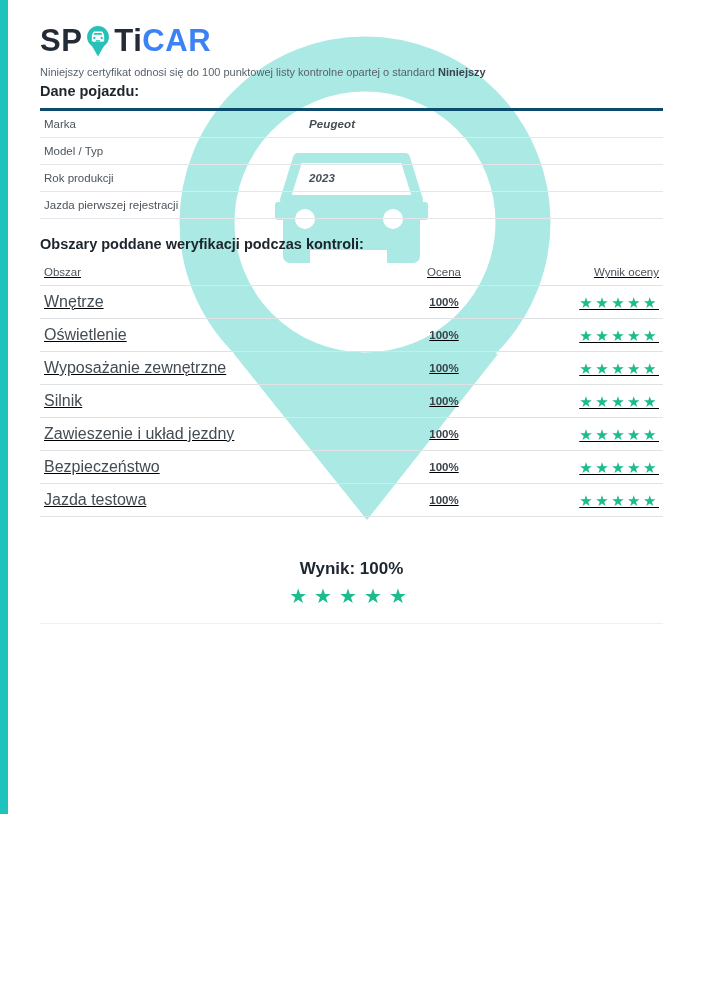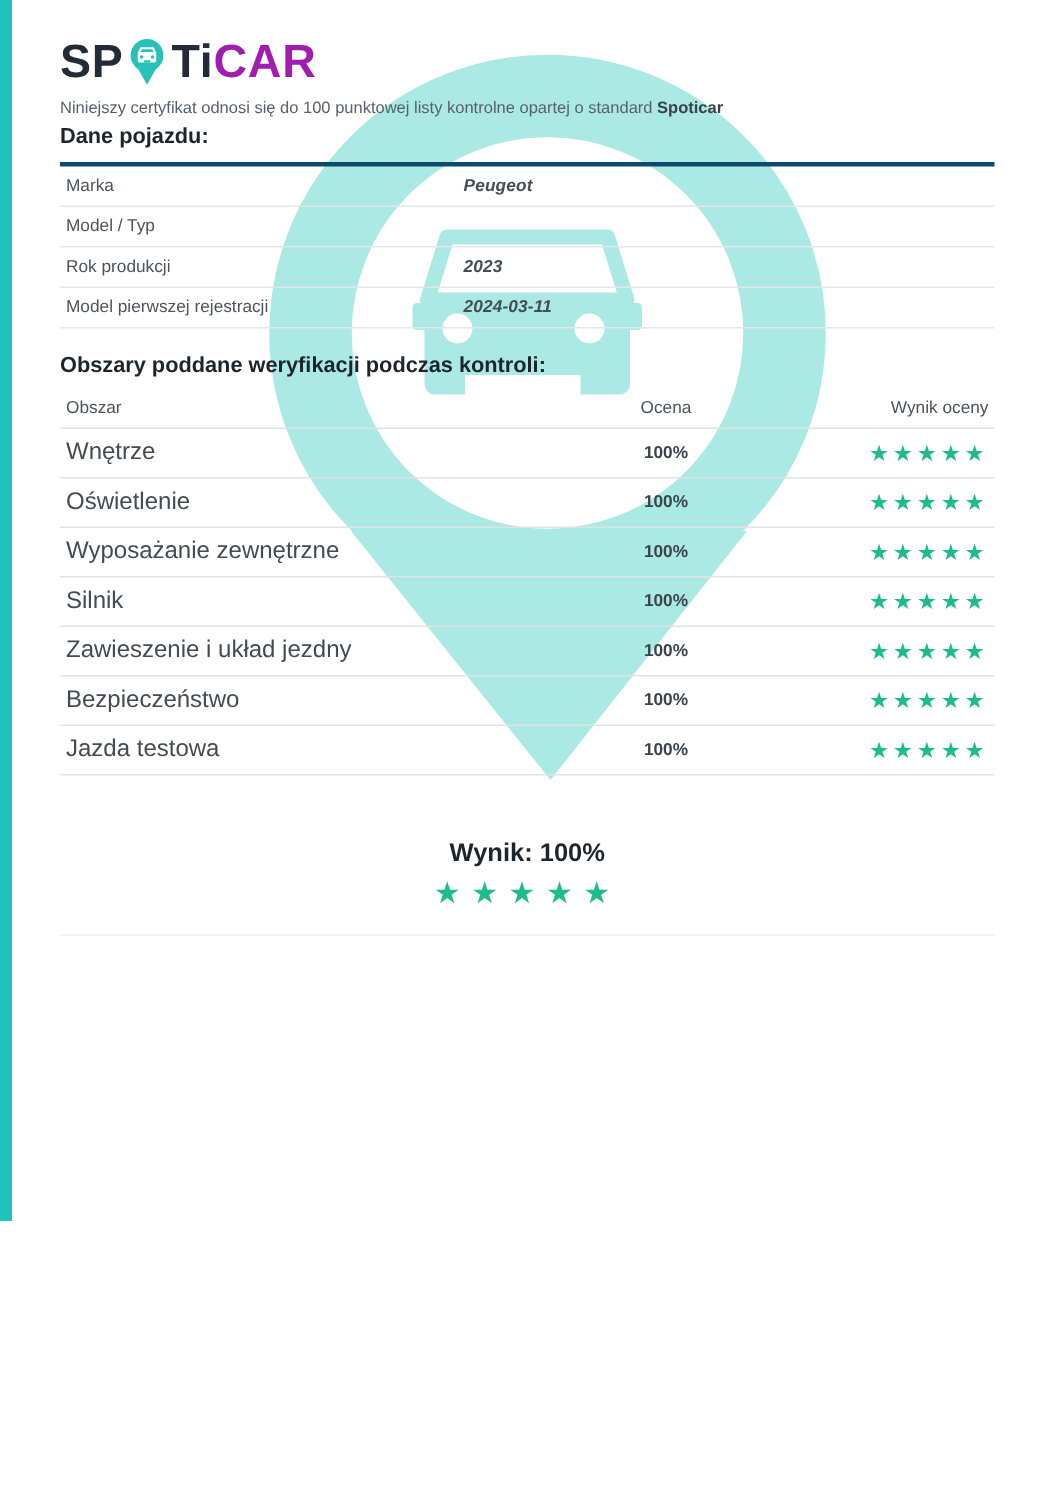--- a/index.html
+++ b/index.html
@@ -19,37 +19,37 @@
   }
   .watermark-pin {
     position:absolute; left:177px; top:29px;
     z-index:0; pointer-events:none;
   }
   .content { position:relative; z-index:1; padding:0 43px 0 40px; }
 
   .header { display:flex; justify-content:space-between; align-items:flex-start; margin-top:24px; }
   .logo { display:inline-flex; align-items:center; font-weight:800; font-size:31px; letter-spacing:0.5px; line-height:1; }
   .logo .dark { color:#222b36; }
-  .logo .teal { color:#a21caf; }
+  .logo .teal { color:#3b82f6; }
   .logo-pin { margin:0 1px; position:relative; top:2px; overflow:visible; }
   .doc-title { font-size:15px; font-weight:700; color:#232c36; margin-top:11px; text-align:right; letter-spacing:0.2px; }
 
   .intro { margin-top:10px; font-size:11px; color:#58616b; }
   .intro b { color:#39424c; font-weight:700; }
 
   .section-heading { font-size:14.5px; font-weight:800; color:#1c242c; margin-top:5px; }
   .section-heading.second { margin-top:17px; }
 
   .vtable { margin-top:9px; border-top:3px solid #0c4a6e; }
   .vrow { display:grid; grid-template-columns:265px 1fr; padding:7px 4px; border-bottom:1px solid #e4e6e9; }
   .vrow .lbl { font-size:11.5px; color:#4c545c; }
   .vrow .val { font-size:11.5px; color:#454d55; font-weight:700; letter-spacing:0.1px;font-style:italic; }
 
   .itable { margin-top:10px; }
-  .ihead, .irow { display:grid; grid-template-columns:340px 120px 1fr; align-items:center; padding:7px 4px; border-bottom:1px solid #e0e3e6; }
+  .ihead, .irow { display:grid; grid-template-columns:340px 120px 1fr; align-items:center; padding:7px 4px; border-bottom:1px solid #e0e3e6;text-decoration:underline; }
   .ihead { padding-top:4px; }
   .ihead .h { font-size:11.5px; color:#4b535b; }
   .ihead .h.center { text-align:center; }
   .ihead .h.right { text-align:right; }
   .irow .area { font-size:16px; color:#434b53; }
   .irow .score { font-size:11.5px; font-weight:700; color:#3b434b; text-align:center; }
   .irow .stars { text-align:right; font-size:15px; color:#1dbc8e; letter-spacing:2.5px; line-height:1; }
 
   .summary { margin-top:42px; text-align:center; }
   .summary .caption { font-size:12.5px; color:#4d565f; }
@@ -99,40 +99,39 @@
           <circle cx="10" cy="16.5" r="1.6" fill="#27c1b8"></circle>
           <circle cx="20" cy="16.5" r="1.6" fill="#27c1b8"></circle>
           <rect x="12" y="19.5" width="6" height="2" fill="#27c1b8"></rect>
         </svg>
         <span class="dark">Ti</span>
         <span class="teal">CAR</span>
       </div>
     </div>
 
     <div class="intro">
-      <span>Niniejszy certyfikat odnosi się do 100 punktowej listy kontrolne opartej o standard </span><b>Spoticar</b>
+      <span>Niniejszy certyfikat odnosi się do 100 punktowej listy kontrolne opartej o standard </span><b>Niniejszy</b>
     </div>
 
     <div class="section-heading">Dane pojazdu:</div>
 
     <div class="vtable">
       <div class="vrow">
         <span class="lbl">Marka</span>
         <span class="val">Peugeot</span>
       </div>
       <div class="vrow">
         <span class="lbl">Model / Typ</span>
       </div>
       <div class="vrow">
         <span class="lbl">Rok produkcji</span>
         <span class="val">2023</span>
       </div>
       <div class="vrow">
-        <span class="lbl">Model pierwszej rejestracji</span>
-        <span class="val">2024-03-11</span>
+        <span class="lbl">Jazda pierwszej rejestracji</span>
       </div>
     </div>
 
     <div class="section-heading second">Obszary poddane weryfikacji podczas kontroli:</div>
 
     <div class="itable">
       <div class="ihead">
         <span class="h">Obszar</span>
         <span class="h center">Ocena</span>
         <span class="h right">Wynik oceny</span>

